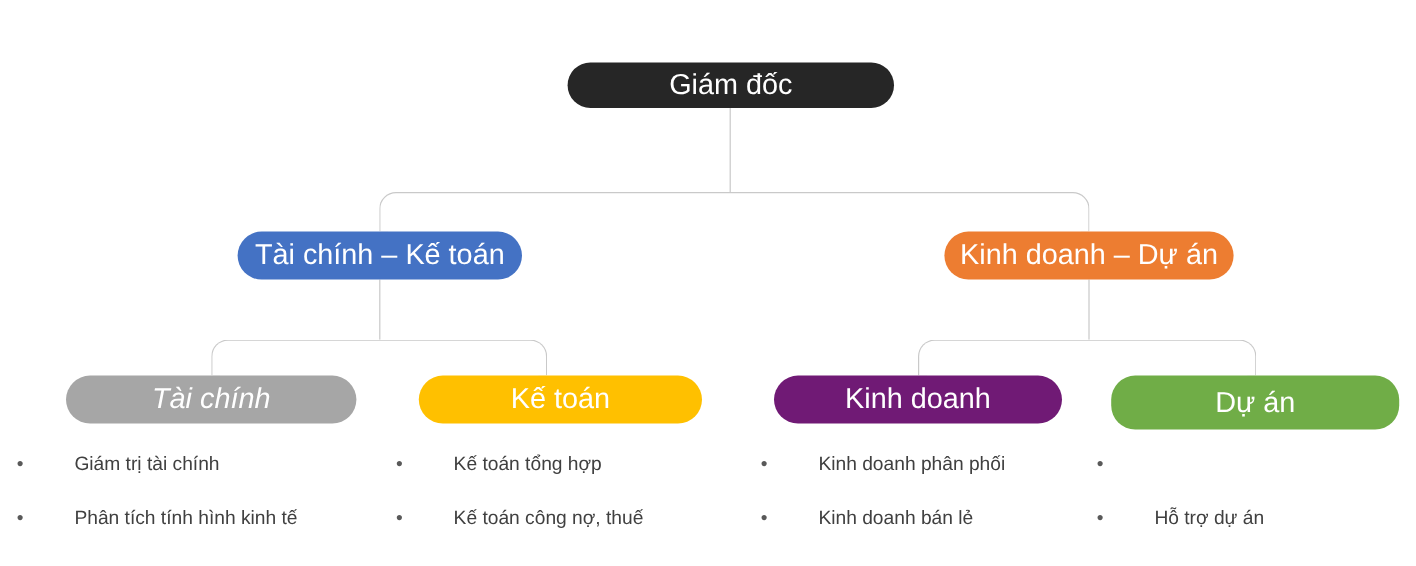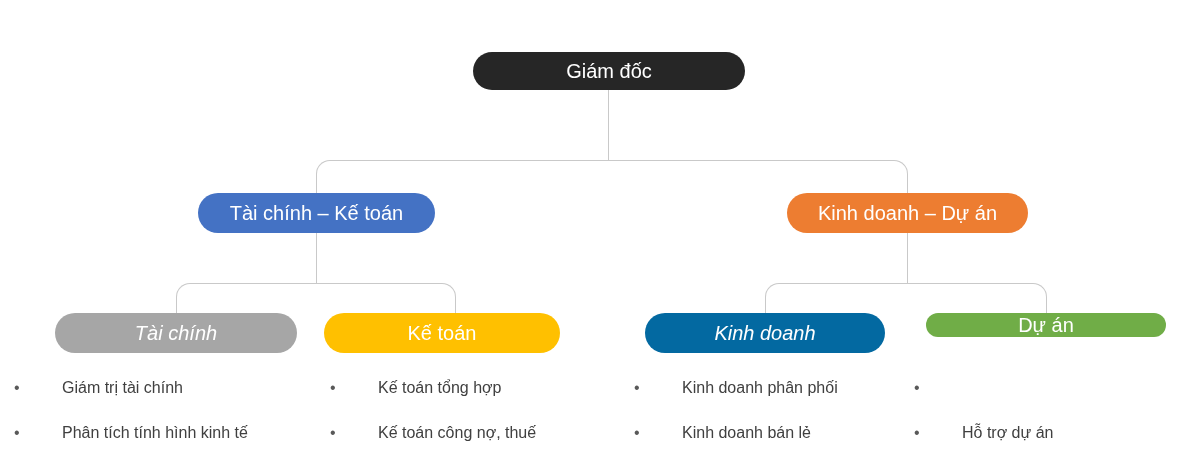--- a/index.html
+++ b/index.html
@@ -8,32 +8,32 @@
     background: #ffffff;
     font-family: "Liberation Sans", "DejaVu Sans", sans-serif;
     overflow: hidden;
   }
   .canvas { position: relative; width: 1180px; height: 472px; }
 
   .pill {
     position: absolute;
     display: flex; align-items: center; justify-content: center;
     color: #ffffff;
-    font-size: 20px;
+    font-size: 24px;
     border-radius: 20px;
     white-space: nowrap;
     box-sizing: border-box;
   }
   .p-root { left: 473px; top: 52px;  width: 272px; height: 38px; border-radius: 19px; }
   .p-l2a  { left: 198px; top: 193px; width: 237px; height: 40px; }
   .p-l2b  { left: 787px; top: 193px; width: 241px; height: 40px; }
   .p-l3a  { left: 55px;  top: 313px; width: 242px; height: 40px; }
-  .p-l3b  { left: 324px; top: 313px; width: 236px; height: 40px; text-align: center; }
+  .p-l3b  { left: 349px; top: 313px; width: 236px; height: 40px; text-align: center; }
   .p-l3c  { left: 645px; top: 313px; width: 240px; height: 40px; }
-  .p-l3d  { left: 926px; top: 313px; width: 240px; height: 24px; }
+  .p-l3d  { left: 926px; top: 313px; width: 240px; height: 45px; }
 
   .stub { position: absolute; width: 1px; }
   .stub-root { left: 608px; top: 90px;  height: 70px; }
   .stub-l2a  { left: 316px; top: 233px; height: 50px; }
   .stub-l2b  { left: 907px; top: 233px; height: 50px; }
 
   .bracket {
     position: absolute;
     border-style: solid;
     border-width: 1px 1px 0 1px;
@@ -73,21 +73,21 @@
   <div class="stub stub-l2b" style="background-color: rgb(201, 201, 201);"></div>
   <div class="bracket bracket-l3b" style="border-color: rgb(201, 201, 201);"></div>
 
   <div class="pill p-root" style="background-color: rgb(38, 38, 38);">Giám đốc</div>
 
   <div class="pill p-l2a" style="background-color: rgb(68, 114, 196);">Tài chính – Kế toán</div>
   <div class="pill p-l2b" style="background-color: rgb(237, 125, 49);">Kinh doanh – Dự án</div>
 
   <div class="pill p-l3a" style="background-color: rgb(166, 166, 166); font-style: italic;">Tài chính</div>
   <div class="pill p-l3b" style="background-color: rgb(255, 192, 0);">Kế toán</div>
-  <div class="pill p-l3c" style="background-color: #0369a1; font-style: italic;">Kinh doanh</div>
+  <div class="pill p-l3c" style="background-color: #701a75;">Kinh doanh</div>
   <div class="pill p-l3d" style="background-color: rgb(112, 173, 71);">Dự án</div>
 
   <div class="col c1">
     <div class="li">
       <span class="dot">•</span>
       <span>Giám trị tài chính</span>
     </div>
     <div class="li">
       <span class="dot">•</span>
       <span>Phân tích tính hình kinh tế</span>

